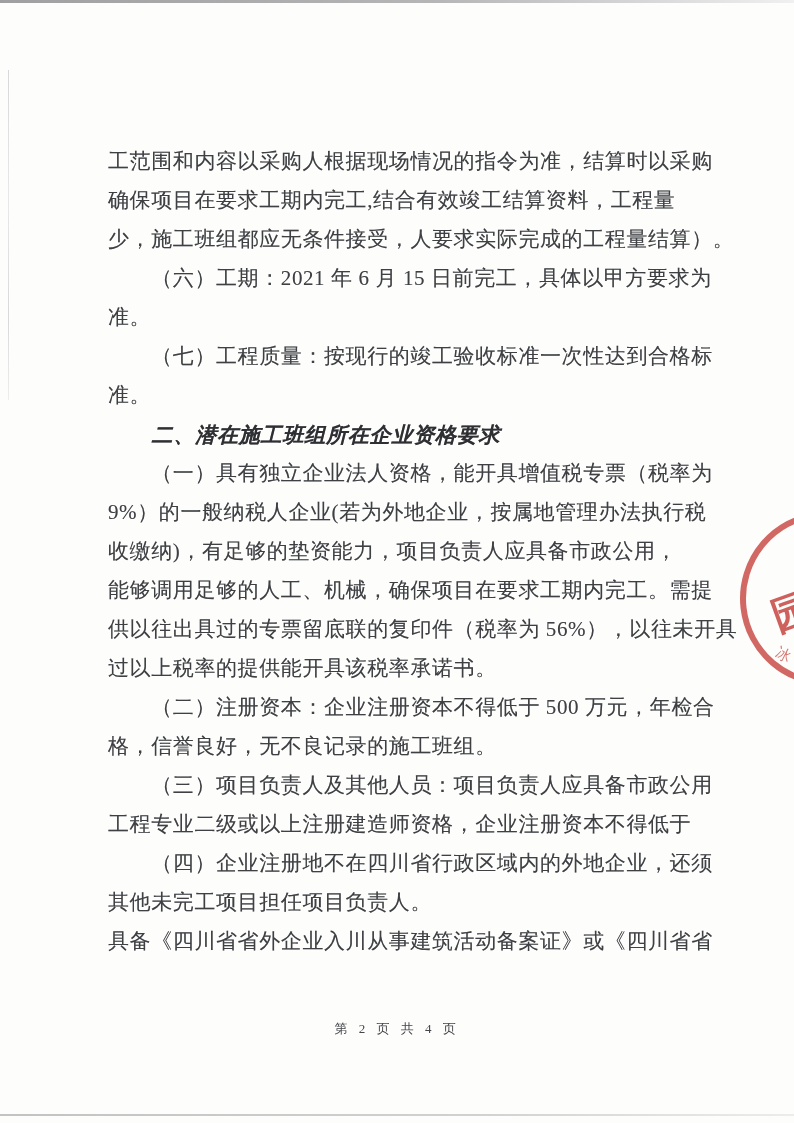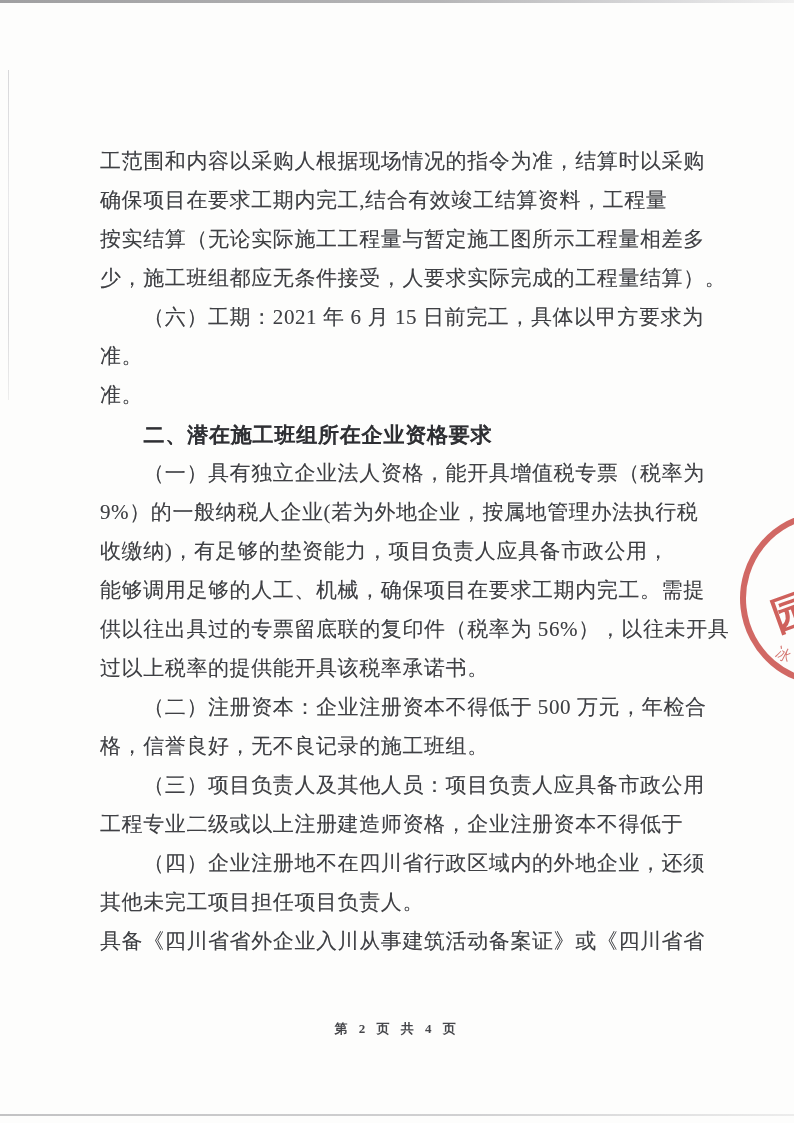--- a/index.html
+++ b/index.html
@@ -33,50 +33,50 @@
   .scan-edge-bottom {
     position: absolute;
     top: 1114px; left: 0;
     width: 100%; height: 2px;
     background: linear-gradient(to right, #b4b4b6 0%, #c6c6c8 60%, #e8e8e8 100%);
     opacity: 0.8;
   }
   
   .doc-body {
     position: absolute;
-    left: 100px;
+    left: 108px;
     top: 142px;
     width: 620px;
   }
   .line {
     white-space: nowrap;
     height: 39px;
     line-height: 39px;
     font-size: 21px;
     letter-spacing: 0.6px;
     color: #3f4044;
     text-shadow: 0 0 0.4px rgba(70,70,75,0.35);
   }
   .line.heading {
     font-family: "Liberation Sans", sans-serif;
     font-weight: bold;
     color: #2e2f33;
     letter-spacing: 0.8px;
     text-shadow: 0 0 0.5px rgba(35,35,40,0.5);
+    font-style: italic;
   }
   .footer {
     position: absolute;
     left: 0;
     top: 1020px;
     width: 100%;
     text-align: center;
     font-size: 13px;
     letter-spacing: 4px;
     color: #45464a;
-    font-weight: bold;
   }
   
   .seal {
     position: absolute;
     left: 738px;
     top: 503px;
     width: 56px;
     height: 195px;
     overflow: hidden;
   }
@@ -133,24 +133,24 @@
 
 <div class="page">
 
   <div class="scan-edge-top"></div>
   <div class="scan-edge-left"></div>
   <div class="scan-edge-bottom"></div>
 
   <div class="doc-body">
       <div class="line">工范围和内容以采购人根据现场情况的指令为准，结算时以采购</div>
       <div class="line">确保项目在要求工期内完工,结合有效竣工结算资料，工程量</div>
-      <div class="line">按实结算（无论实际施工工程量与暂定施工图所示工程量相差多</div>
       <div class="line">少，施工班组都应无条件接受，人要求实际完成的工程量结算）。</div>
       <div class="line">　　（六）工期：2021 年 6 月 15 日前完工，具体以甲方要求为</div>
       <div class="line">准。</div>
+      <div class="line">　　（七）工程质量：按现行的竣工验收标准一次性达到合格标</div>
       <div class="line">准。</div>
       <div class="line heading">　　二、潜在施工班组所在企业资格要求</div>
       <div class="line">　　（一）具有独立企业法人资格，能开具增值税专票（税率为</div>
       <div class="line">9%）的一般纳税人企业(若为外地企业，按属地管理办法执行税</div>
       <div class="line">收缴纳)，有足够的垫资能力，项目负责人应具备市政公用，</div>
       <div class="line">能够调用足够的人工、机械，确保项目在要求工期内完工。需提</div>
       <div class="line">供以往出具过的专票留底联的复印件（税率为 56%），以往未开具</div>
       <div class="line">过以上税率的提供能开具该税率承诺书。</div>
       <div class="line">　　（二）注册资本：企业注册资本不得低于 500 万元，年检合</div>
       <div class="line">格，信誉良好，无不良记录的施工班组。</div>

